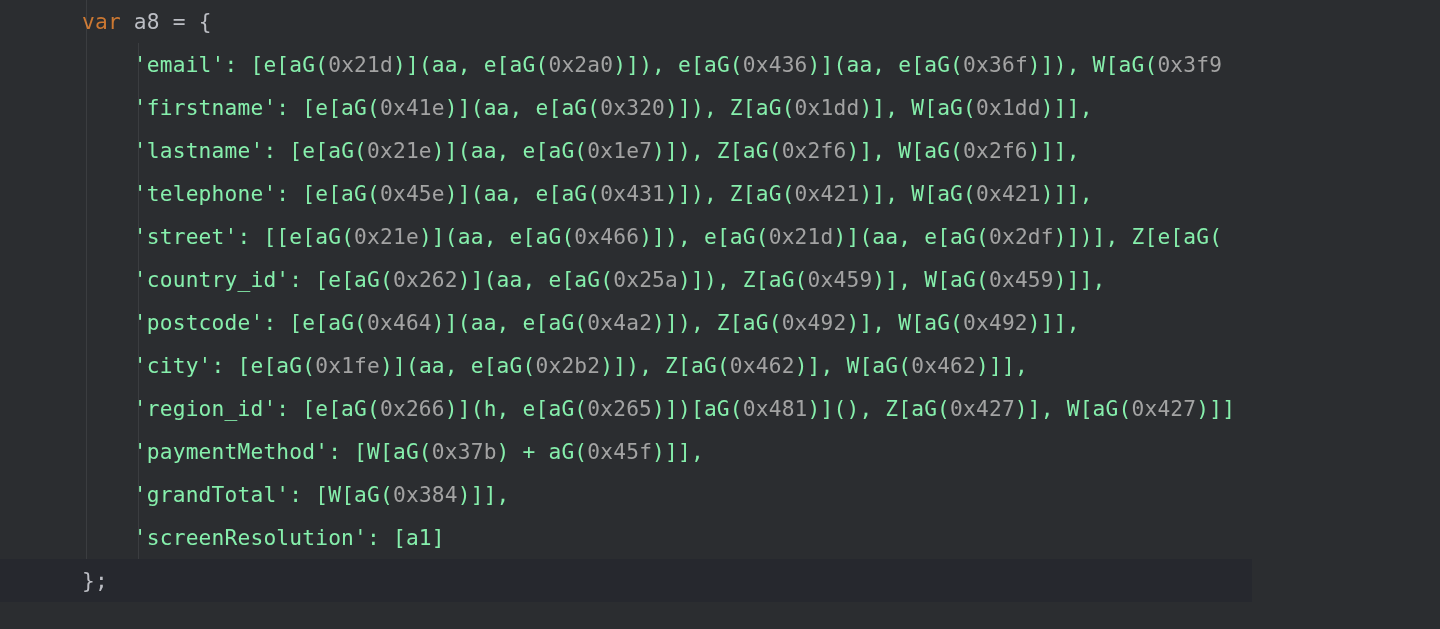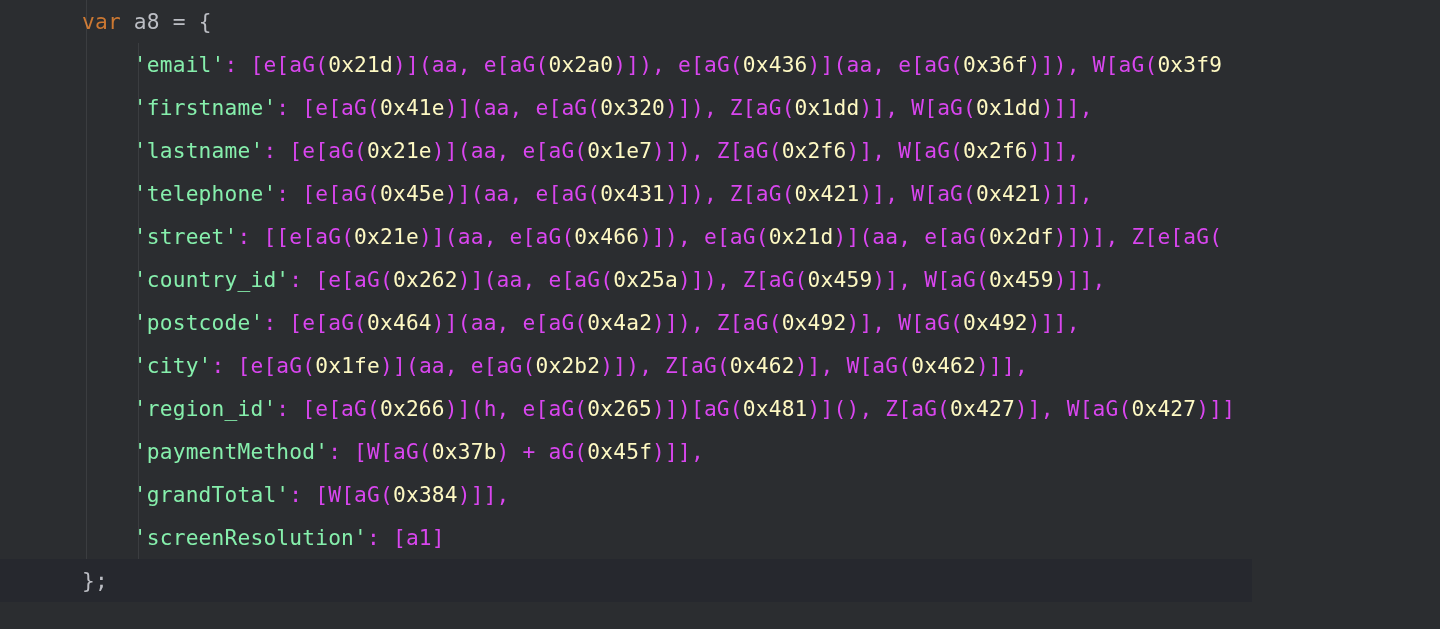--- a/index.html
+++ b/index.html
@@ -39,23 +39,23 @@
     width: 1px;
     background: rgba(255,255,255,0.08);
   }
   .guide1 { left: 86px; }
   .guide2 { left: 138px; }
   
   .kw   { color: #cc7832; }         
   .id   { color: #bcbec4; }         
   .op   { color: #bcbec4; }         
   .br   { color: #bcbec4; }         
-  .pn   { color: #d946ef; }         
+  .pn   { color: #86efac; }         
   .str  { color: #86efac; }         
-  .num  { color: #fef9c3; }         
+  .num  { color: #a3a3a3; }         
   
   .cur {
     background: #26282e;
   }
   
   .wrap {
     width: 1252px;
     height: 629px;
     overflow: hidden;
   }

